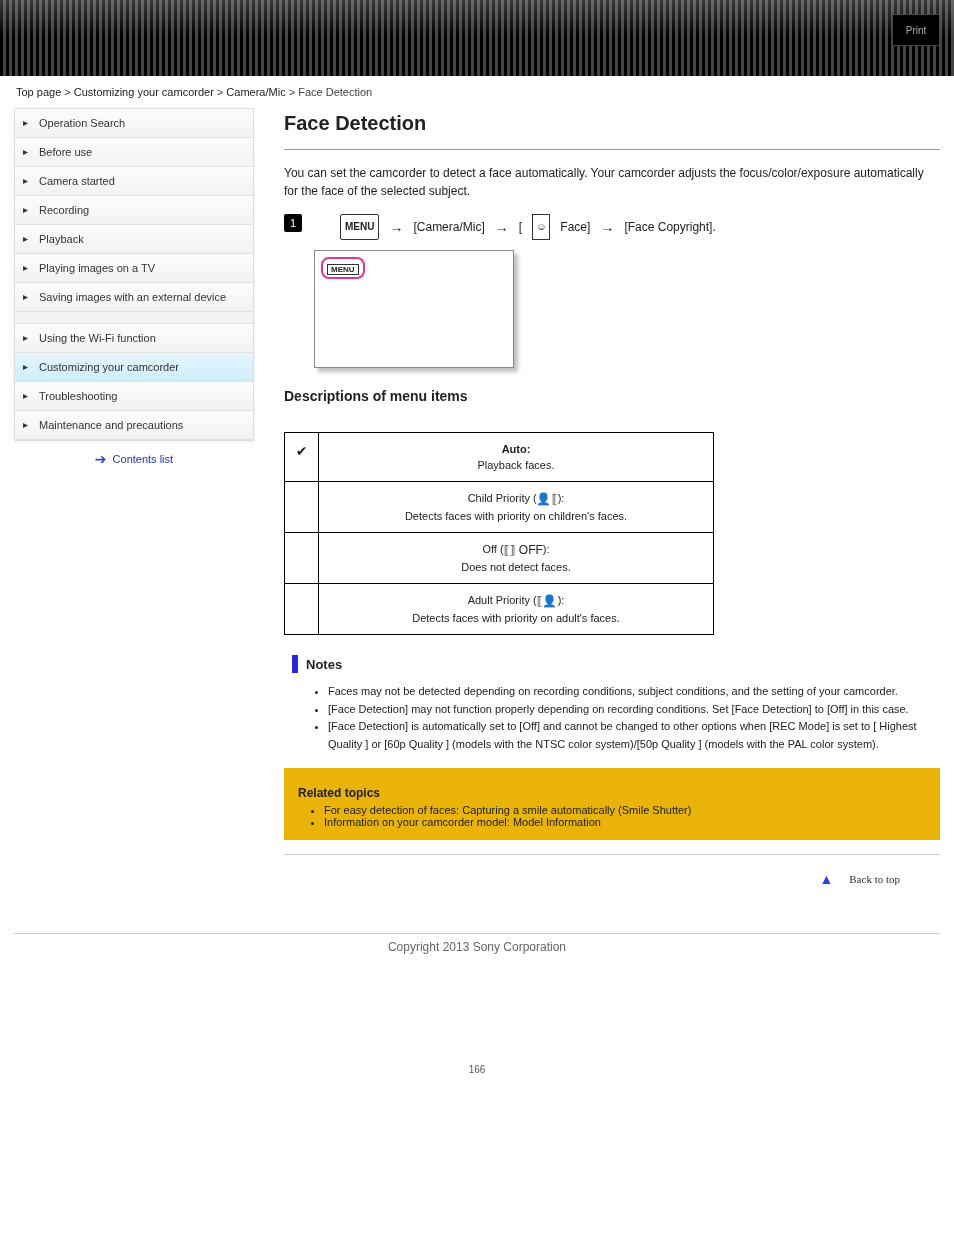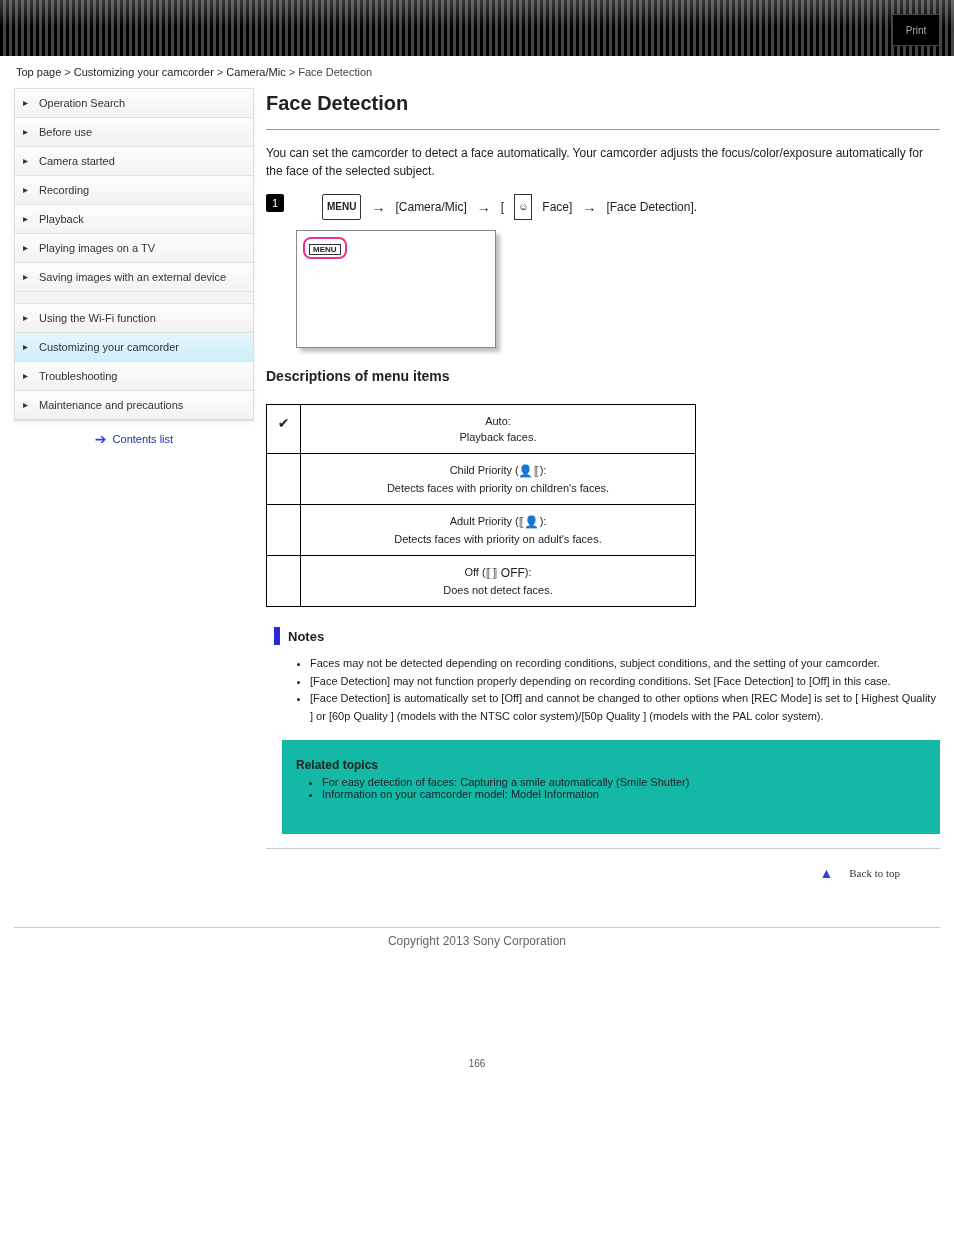--- a/index.html
+++ b/index.html
@@ -1,37 +1,37 @@
 <!DOCTYPE html>
 <html><head>
 <meta charset="utf-8">
 <style>
   * { box-sizing: border-box; margin: 0; padding: 0; }
   body { font-family: Arial, Helvetica, sans-serif; font-size: 12px; color: #222; background: #fff; width: 954px; margin: 0 auto; }
 
   .top-bar {
-    height: 56px;
+    height: 76px;
     background: repeating-linear-gradient(90deg, #000 0 3px, #444 3px 6px);
     position: relative;
   }
   .top-bar::before {
     content:""; position:absolute; left:0; right:0; top:0; height:50%;
     background: linear-gradient(#bfbfbf, rgba(255,255,255,0));
     opacity:0.3;
   }
   .print-btn {
     position:absolute; right:14px; top:14px;
     width:48px; height:32px; background:#000; border:1px solid #444;
     color:#aaa; font-size:10px; display:flex; align-items:center; justify-content:center;
   }
 
   .breadcrumb { padding: 10px 16px 0; font-size: 11px; color: #444; }
   .breadcrumb a { color:#222; text-decoration:none; }
 
-  .main { display:flex; padding: 10px 14px 40px; gap: 12px; align-items:flex-start; }
+  .main { display:flex; padding: 10px 14px 40px; gap: 30px; align-items:flex-start; }
 
   .sidebar {
     width: 240px; flex:0 0 240px;
     border:1px solid #ddd; background:#fff;
     box-shadow: 0 2px 6px rgba(0,0,0,0.05);
     font-size:11px;
   }
   .sidebar .item {
     padding: 8px 8px 8px 24px;
     border-bottom:1px solid #e1e1e1;
@@ -66,38 +66,38 @@
   .face-icon-small { border:1px solid #333; padding:1px 3px; font-size:10px; }
 
   .lcd-frame {
     width:200px; height:118px; margin:10px 0 20px 30px;
     border:1px solid #888; box-shadow: 4px 4px 4px rgba(0,0,0,0.25);
     background:#fff; position:relative; padding:6px;
   }
   .lcd-menu { border:2px solid #e4348e; border-radius:8px; padding:2px 4px; display:inline-block; }
   .lcd-menu-inner { border:1px solid #333; padding:0 3px; font-size:8px; font-weight:bold; }
 
-  h2.section { font-size:14px; font-weight:bold; margin:18px 0 20px; }
+  h2.section { font-size:14px; font-weight:bold; margin:18px 0 28px; }
 
   table.opts { border-collapse: collapse; width: 430px; margin-bottom:20px; }
   table.opts td { border:1px solid #000; padding:10px 8px; vertical-align:top; font-size:11px; text-align:center; }
   table.opts td.check { width:34px; text-align:center; }
   .check-mark { font-size:14px; }
-  .opt-label { font-weight:normal; }
+  .opt-label { font-weight:bold; }
   .opt-desc { display:block; font-weight:normal; margin-top:4px; }
 
   .icon-blob { display:inline-block; font-size:12px; vertical-align:middle; }
 
   .notes-h { display:flex; align-items:center; gap:8px; margin:6px 0 10px; font-weight:bold; font-size:13px;padding-left:8px; }
   .notes-bar { width:6px; height:18px; background:#2929d6; }
 
   ul.notes { margin-left:44px; margin-bottom:14px; font-size:11px; line-height:1.6; }
   ul.notes li { list-style: disc; }
 
-  .related-box { background:#14b8a6; padding:18px 10px 34px 10px; margin-bottom:14px;margin-left:16px; }
+  .related-box { background:#eab308; padding:18px 10px 12px 10px; margin-bottom:14px; }
   .related-h { font-weight:bold; font-size:12px; margin-bottom:4px; padding-left:4px; }
   .related-box ul { margin-left:30px; font-size:11px; }
   .related-box li { list-style: disc; }
 
   .hr-light { border:0; border-top:1px solid #ccc; margin:10px 0; }
 
   .footer-links { display:flex; justify-content:flex-end; align-items:center; gap:16px; padding:6px 40px 6px 14px; font-size:11px; color:#333; }
   .footer-links a { color:#333; text-decoration:none;font-family:Liberation Serif, serif; }
   .up-triangle { color:#2d3fe0; font-size:14px; }
 
@@ -153,21 +153,21 @@
       <span class="step-num">1</span>
       <div class="menu-sequence">
         <span class="menu-badge">MENU</span>
         <span class="arrow">→</span>
         <span>[Camera/Mic]</span>
         <span class="arrow">→</span>
         <span>[</span>
         <span class="face-icon-small">☺</span>
         <span>Face]</span>
         <span class="arrow">→</span>
-        <span>[Face Detection].</span>
+        <span>[Face Copyright].</span>
       </div>
     </div>
 
     <div class="lcd-frame">
       <div class="lcd-menu">
         <span class="lcd-menu-inner">MENU</span>
       </div>
     </div>
 
     <h2 class="section">Descriptions of menu items</h2>
@@ -185,31 +185,31 @@
         <td class="check"></td>
         <td>
           <span>Child Priority</span>
           (<span class="icon-blob">👤⟦</span><span>):</span>
           <span class="opt-desc">Detects faces with priority on children's faces.</span>
         </td>
       </tr>
       <tr>
         <td class="check"></td>
         <td>
+          <span>Off (</span><span class="icon-blob">⟦⟧
+OFF</span><span>):</span>
+          <span class="opt-desc">Does not detect faces.</span>
+        </td>
+      </tr>
+      <tr>
+        <td class="check"></td>
+        <td>
           <span>Adult Priority</span>
           (<span class="icon-blob">⟦👤</span><span>):</span>
           <span class="opt-desc">Detects faces with priority on adult's faces.</span>
-        </td>
-      </tr>
-      <tr>
-        <td class="check"></td>
-        <td>
-          <span>Off (</span><span class="icon-blob">⟦⟧
-OFF</span><span>):</span>
-          <span class="opt-desc">Does not detect faces.</span>
         </td>
       </tr>
     </tbody>
       </table>
 
     <div class="notes-h">
       <span class="notes-bar"></span>
       <span>Notes</span>
     </div>
     <ul class="notes">

